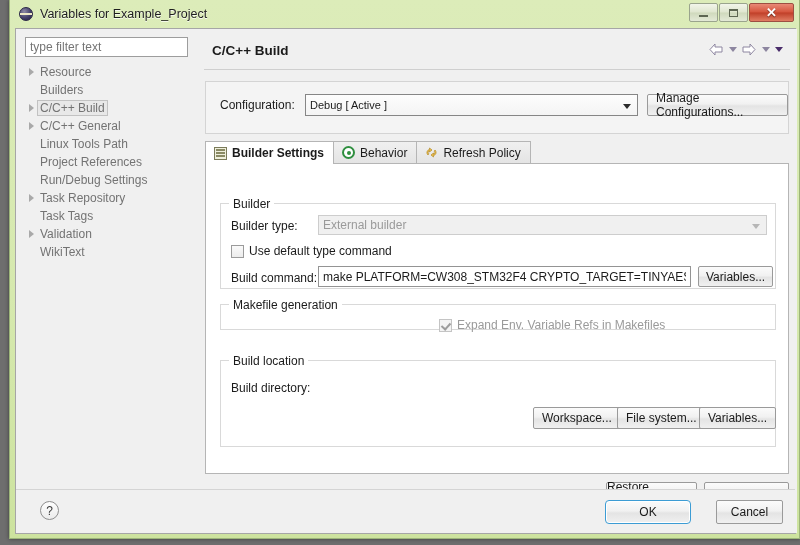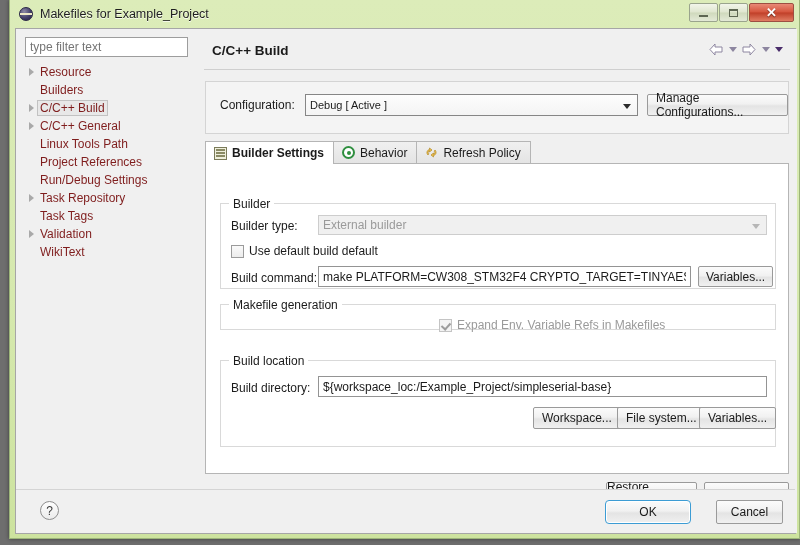--- a/index.html
+++ b/index.html
@@ -98,21 +98,21 @@
     border: 1px solid #9d9d9d;
     font-family: "Liberation Sans", sans-serif;
     font-size: 12px;
     color: #8b8b8b;
     padding: 0 4px;
     outline: none;
   }
   #tree { position: absolute; left: 9px; top: 34px; width: 166px; }
   .tree-item {
     height: 18px; display: flex; align-items: center;
-    padding-left: 12px; font-size: 12px; color: #7f1d1d;
+    padding-left: 12px; font-size: 12px; color: #737373;
     white-space: nowrap;
   }
   .tree-item .arrow {
     width: 12px; flex: none; margin-left: -12px;
     display: flex; align-items: center; justify-content: center;
   }
   .tree-item .arrow i {
     display: block; width: 0; height: 0;
     border-top: 4px solid transparent;
     border-bottom: 4px solid transparent;
@@ -406,21 +406,21 @@
 </style>
 </head>
 <body>
 
 <div id="behind-text">File  Edit  Source  Refactor</div>
 
 <div id="window-frame">
 
   <div id="title-bar">
     <div id="title-icon"></div>
-    <div id="title-text">Makefiles for Example_Project</div>
+    <div id="title-text">Variables for Example_Project</div>
     <div id="win-controls">
       <div class="win-btn">
         <div class="glyph-min"></div>
       </div>
       <div class="win-btn">
         <div class="glyph-max"></div>
       </div>
       <div class="win-btn" id="btn-close">
         <span class="glyph-close">✕</span>
       </div>
@@ -546,21 +546,21 @@
           <div class="group-title">Builder</div>
 
           <div class="row-label" id="builder-type-label">Builder type:</div>
           <div id="builder-type-combo">
             <span>External builder</span>
             <span class="combo-arrow"></span>
           </div>
 
           <label class="checkbox-row" id="cb-default-cmd">
             <span class="cb"></span>
-            <span>Use default build default</span>
+            <span>Use default type command</span>
           </label>
 
           <div class="row-label" id="build-cmd-label">Build command:</div>
           <input id="build-cmd-input" type="text" value="make PLATFORM=CW308_STM32F4 CRYPTO_TARGET=TINYAES128C" style="">
           <div id="build-cmd-vars">Variables...</div>
         </div>
 
         <div class="group" id="group-makefile">
           <div class="group-title">Makefile generation</div>
 
@@ -568,21 +568,20 @@
           <label class="checkbox-row disabled" id="cb-expand-env">
             <span class="cb checked disabled"></span>
             <span>Expand Env. Variable Refs in Makefiles</span>
           </label>
         </div>
 
         <div class="group" id="group-location">
           <div class="group-title">Build location</div>
 
           <div class="row-label" id="build-dir-label">Build directory:</div>
-          <input id="build-dir-input" type="text" value="${workspace_loc:/Example_Project/simpleserial-base}" style="">
 
           <div class="loc-btn" id="btn-workspace">Workspace...</div>
           <div class="loc-btn" id="btn-filesystem">File system...</div>
           <div class="loc-btn" id="btn-loc-vars">Variables...</div>
         </div>
 
       </div>
 
       <div id="btn-restore">Restore Defaults</div>
       <div id="btn-apply">Apply</div>

